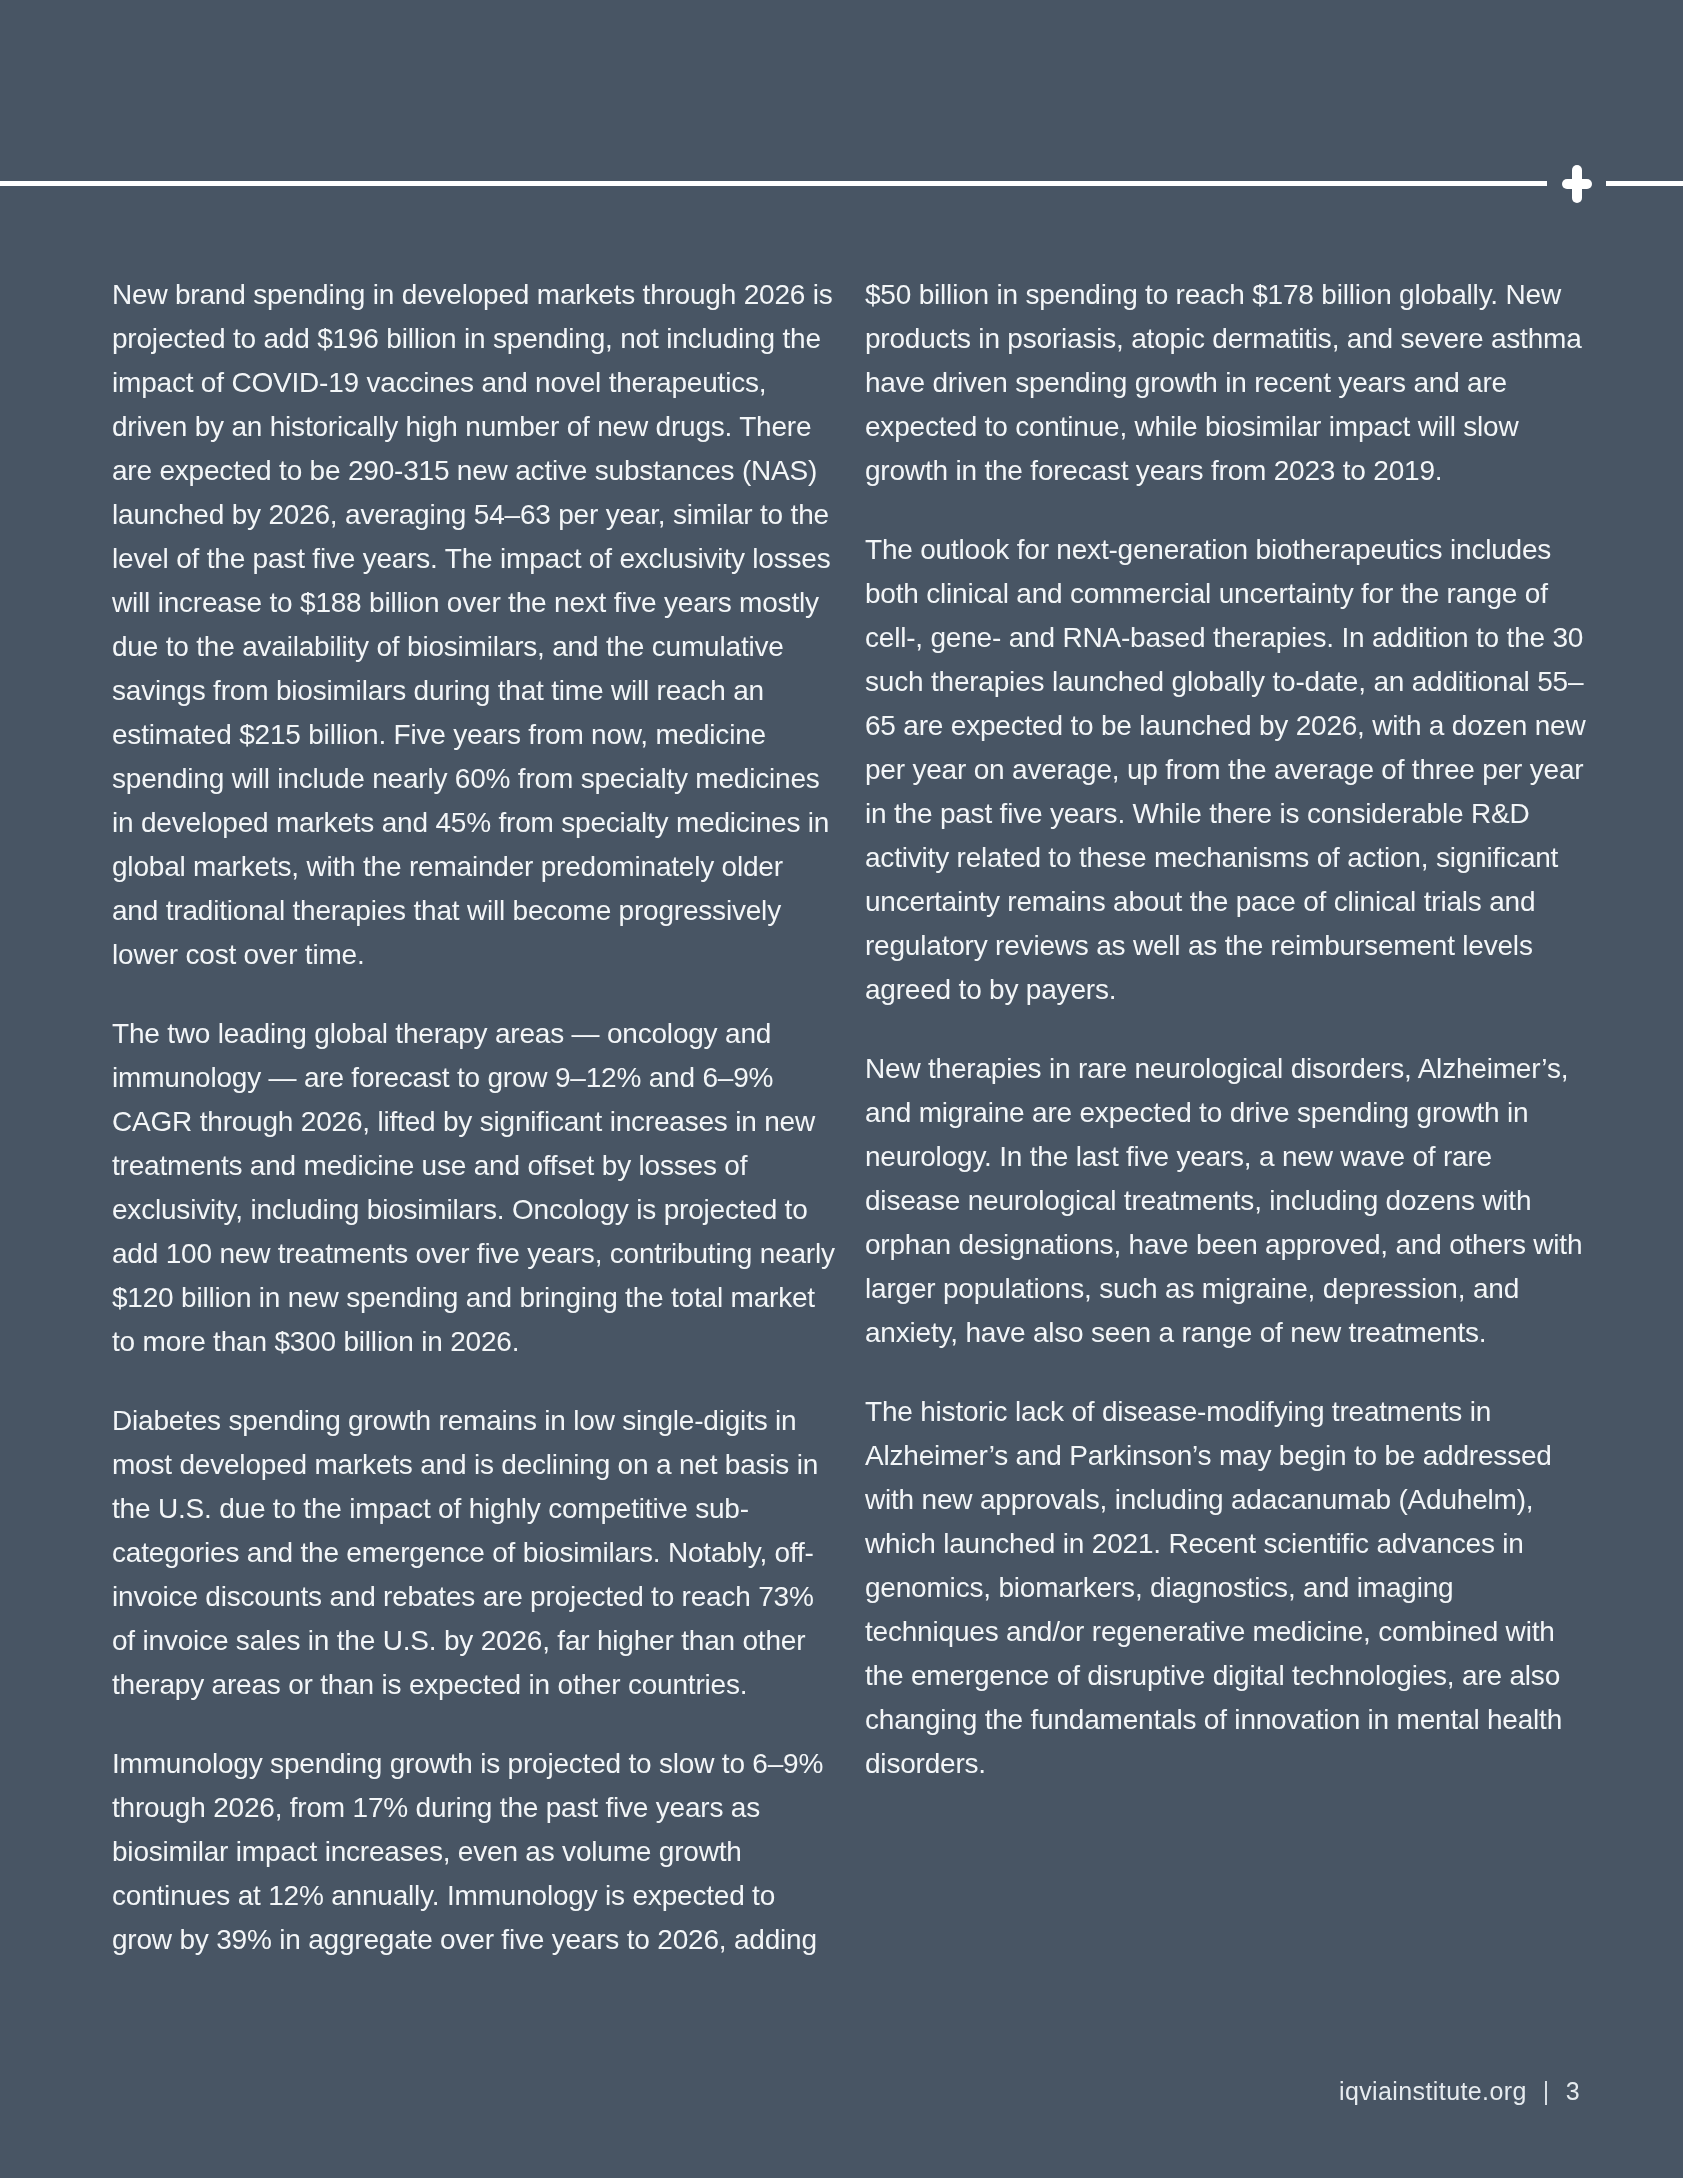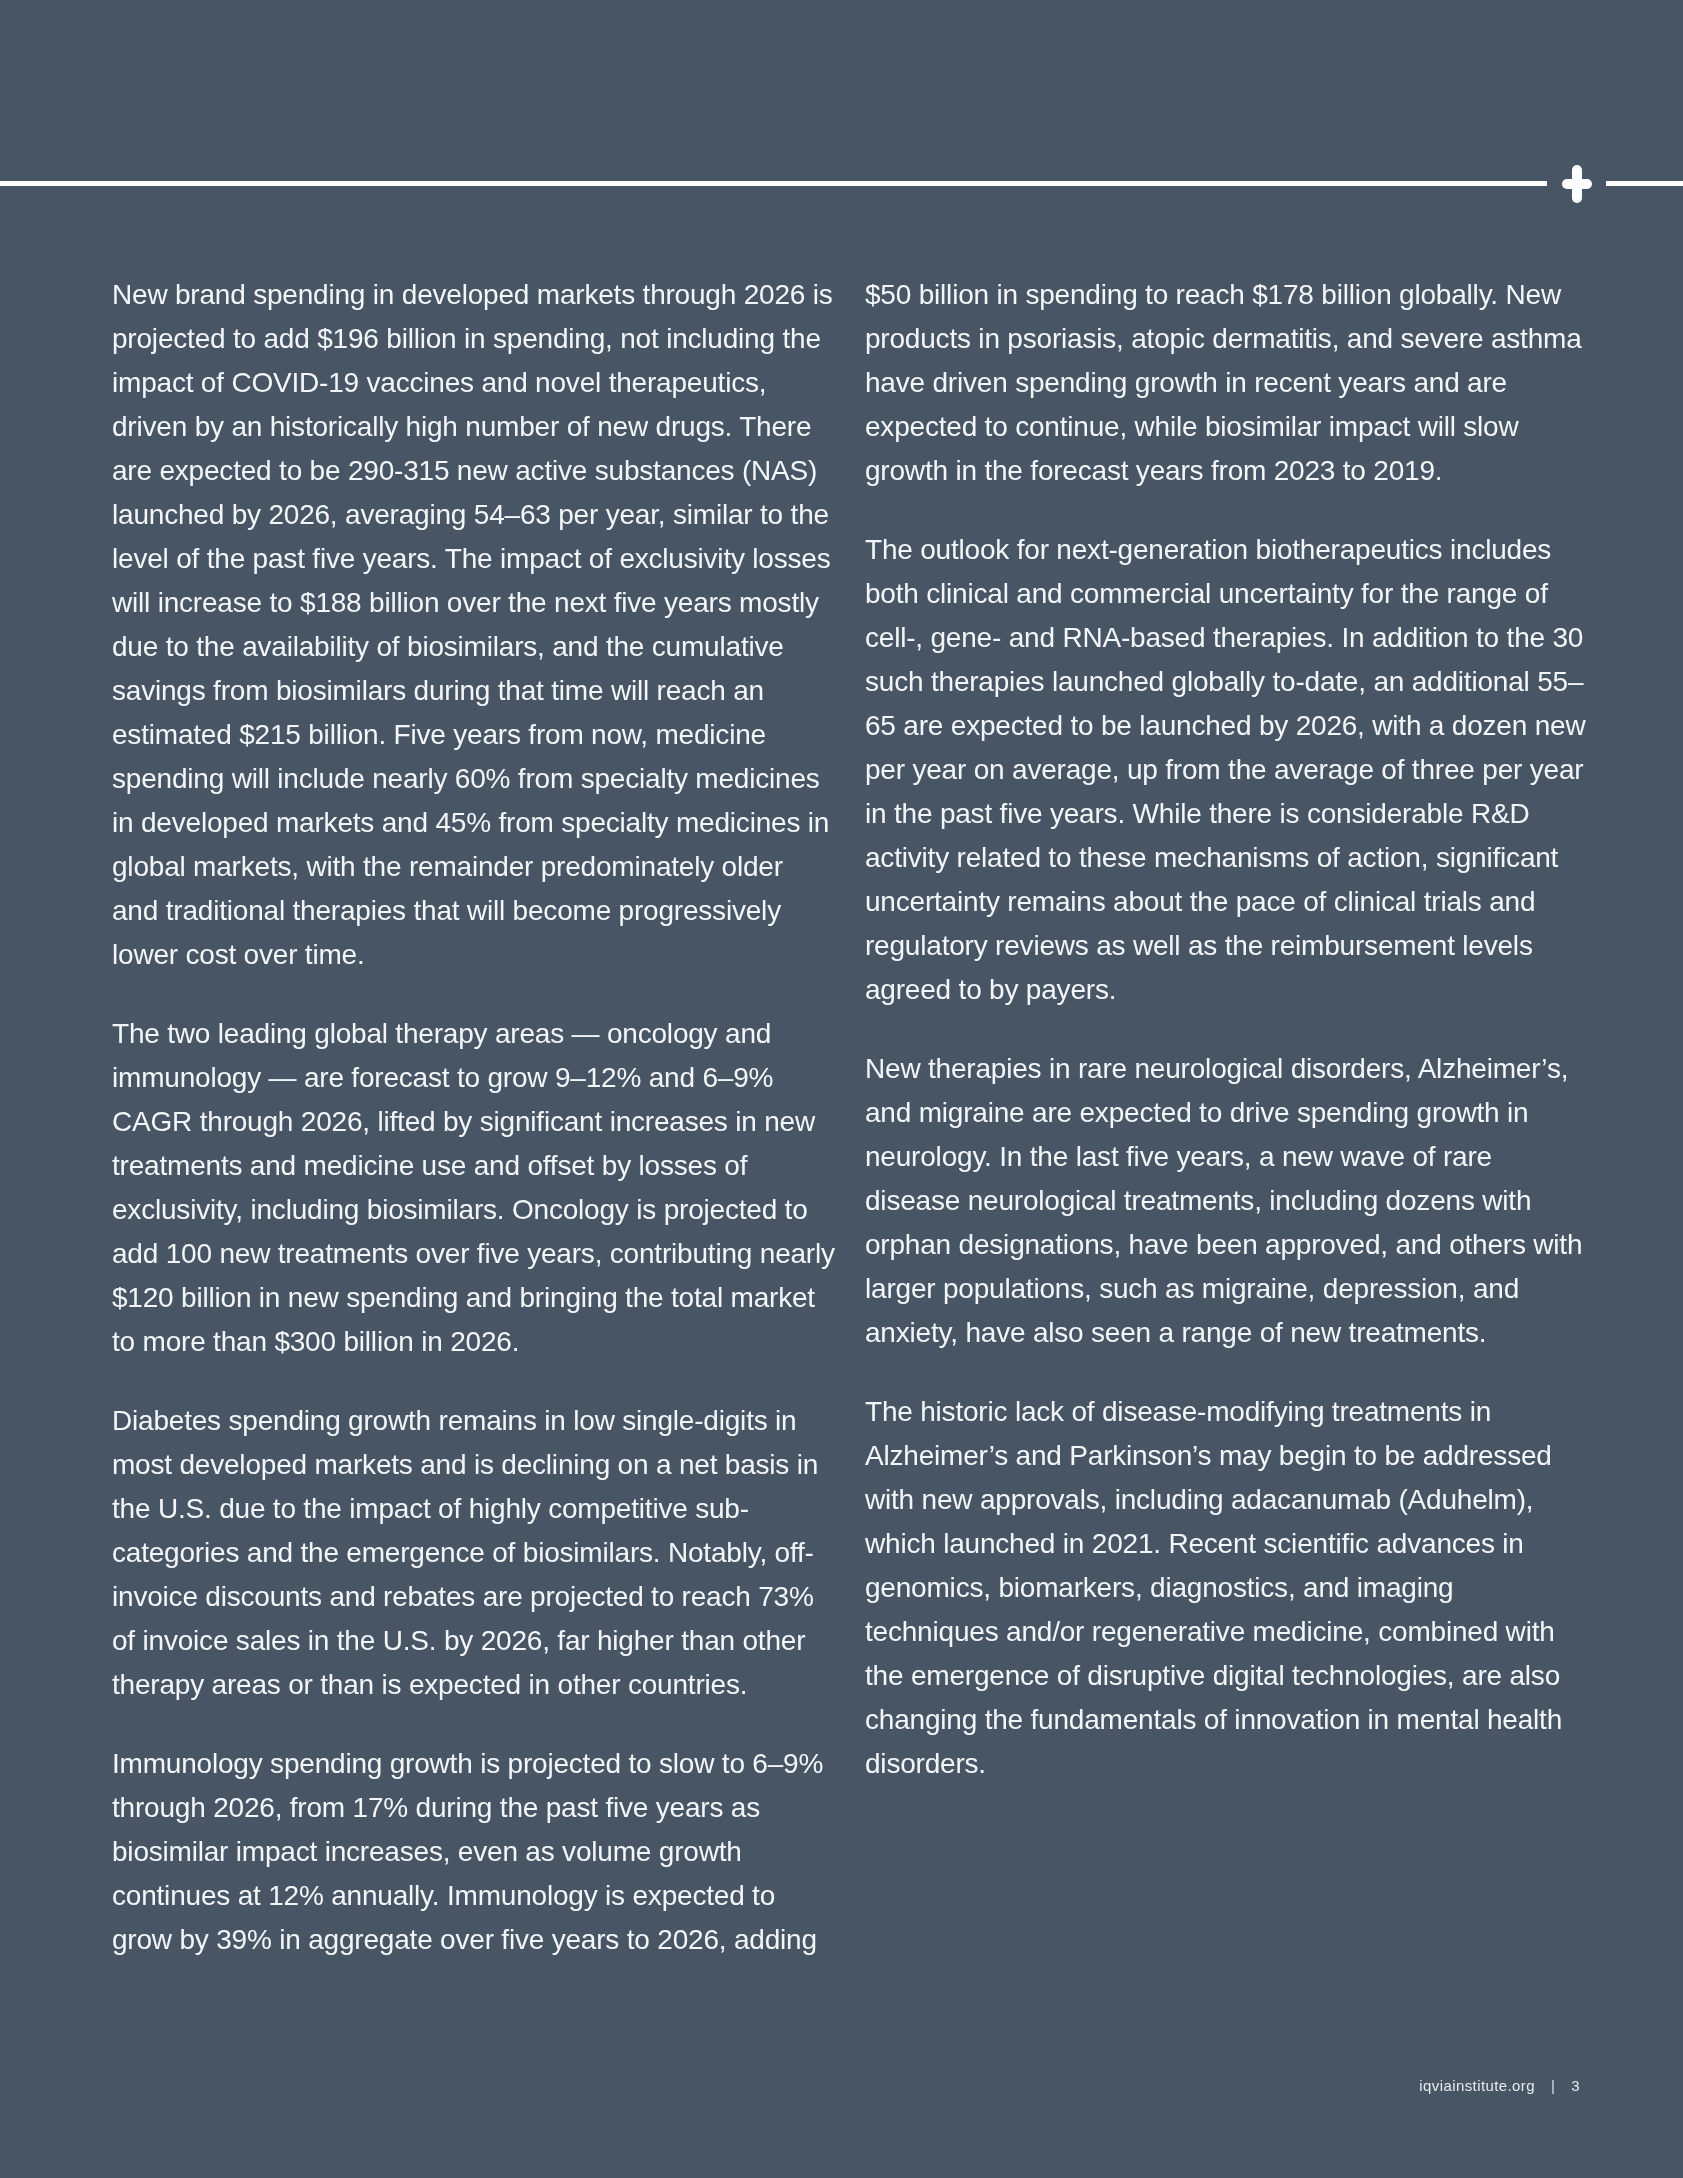--- a/index.html
+++ b/index.html
@@ -72,21 +72,21 @@
     font-weight: 300;
     letter-spacing: -0.2px;
     color: #f3f6f8;
     text-align: left;
   }
   
   .footer {
     position: absolute;
     top: 2077px;
     right: 103px;
-    font-size: 15px;
+    font-size: 25px;
     letter-spacing: 0.4px;
     color: #e6ebef;
     white-space: nowrap;
   }
   .footer .sep {
     margin: 0 16px;
     color: #d8dee4;
   }
 </style>
 </head>

